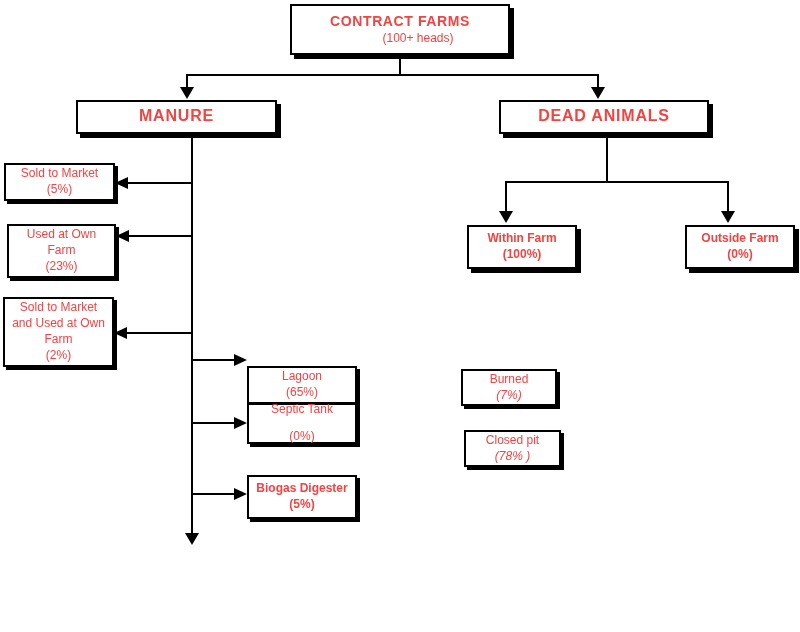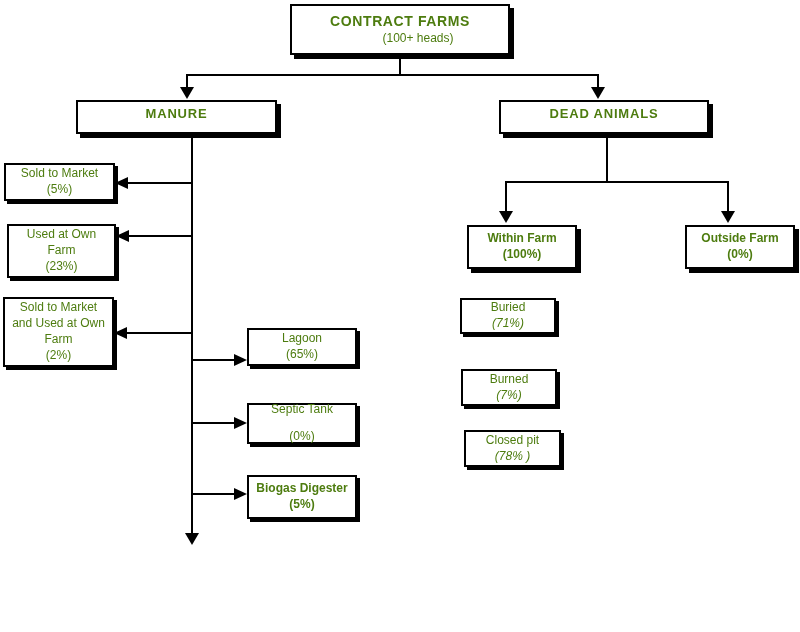--- a/index.html
+++ b/index.html
@@ -1,30 +1,30 @@
 <!DOCTYPE html>
 <html><head>
 <meta charset="utf-8">
 <style>
   html,body { margin:0; padding:0; background:#ffffff; }
   #stage {
     position:relative; width:800px; height:632px; background:#ffffff;
-    font-family:"Liberation Sans", sans-serif; color:#4d7c0f; overflow:hidden;
+    font-family:"Liberation Sans", sans-serif; color:#ef4444; overflow:hidden;
   }
   .box {
     position:absolute; background:#ffffff; border:2px solid #000;
     box-shadow:3px 3px 0 #000; box-sizing:border-box;
     display:flex; flex-direction:column; align-items:center; justify-content:center;
     text-align:center; font-size:12px; line-height:1.32;
   }
   .heavy { box-shadow:4px 4px 0 #000; font-weight:bold; }
   .top-align { justify-content:flex-start; padding-top:3px; }
   .title-line { font-size:14px; font-weight:bold; letter-spacing:0.6px; }
   .sub-line { font-size:12px; font-weight:normal;margin-left:36px; }
-  .hdr { letter-spacing:0.8px; font-size:13px; }
+  .hdr { letter-spacing:0.8px; font-size:16px; }
   .it { font-style:italic; }
   .b { font-weight:bold; }
   .hline, .vline { position:absolute; background:#000; }
   .hline { height:2px; }
   .vline { width:2px; }
   .arr { position:absolute; width:0; height:0; }
   .arr-down  { border-left:7px solid transparent; border-right:7px solid transparent; border-top:12px solid #000; }
   .arr-left  { border-top:6px solid transparent; border-bottom:6px solid transparent; border-right:13px solid #000; }
   .arr-right { border-top:6px solid transparent; border-bottom:6px solid transparent; border-left:13px solid #000; }
 </style>
@@ -86,21 +86,21 @@
     <div>(23%)</div>
   </div>
 
   <div class="box" style="left:3px;top:297px;width:111px;height:70px;">
     <div>Sold to Market</div>
     <div>and Used at Own</div>
     <div>Farm</div>
     <div>(2%)</div>
   </div>
 
-  <div class="box" style="left:247px;top:328px;width:110px;height:38px;">
+  <div class="box" style="left:247px;top:366px;width:110px;height:38px;">
     <div>Lagoon</div>
     <div>(65%)</div>
   </div>
 
   <div class="box" style="left:247px;top:403px;width:110px;height:41px;gap:11px;">
     <div>Septic Tank</div>
     <div>(0%)</div>
   </div>
 
   <div class="box" style="left:247px;top:475px;width:110px;height:44px;font-weight:bold;">
@@ -112,24 +112,20 @@
   <div class="box heavy" style="left:467px;top:225px;width:110px;height:44px;text-align:center;">
     <div>Within Farm</div>
     <div>(100%)</div>
   </div>
 
   <div class="box heavy" style="left:685px;top:225px;width:110px;height:44px;">
     <div>Outside Farm</div>
     <div>(0%)</div>
   </div>
 
-  <div class="box" style="left:460px;top:298px;width:96px;height:36px;">
-    <div>Buried</div>
-    <div class="it">(71%)</div>
-  </div>
 
   <div class="box" style="left:461px;top:369px;width:96px;height:37px;">
     <div>Burned</div>
     <div class="it">(7%)</div>
   </div>
 
   <div class="box" style="left:464px;top:430px;width:97px;height:37px;">
     <div>Closed pit</div>
     <div class="it">(78% )</div>
   </div>

